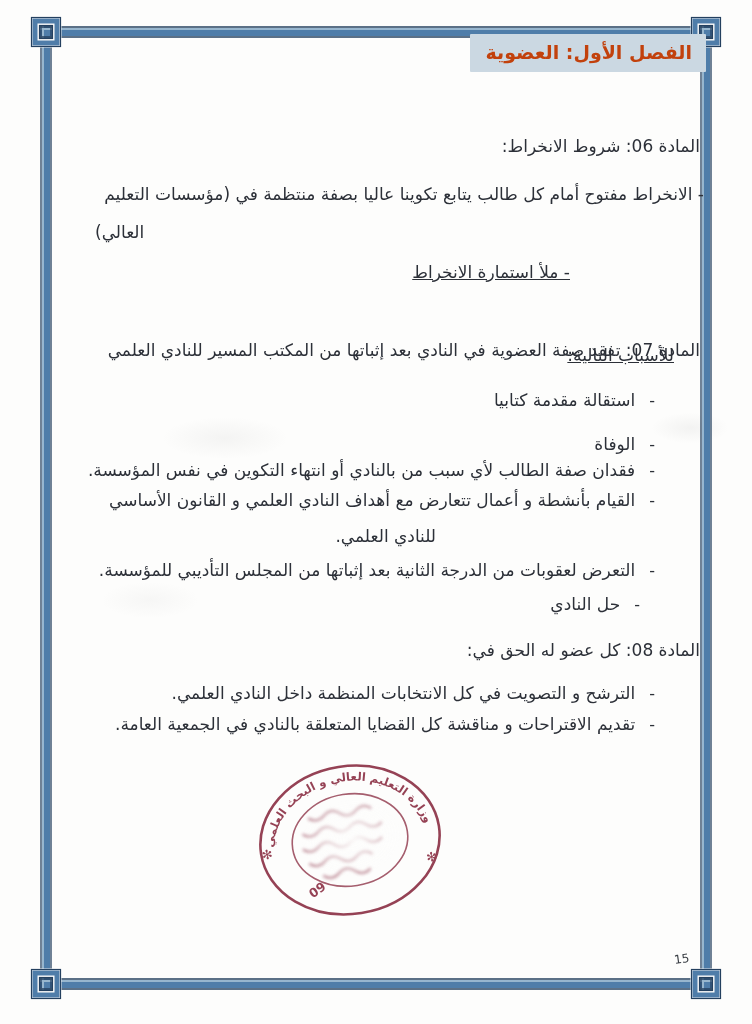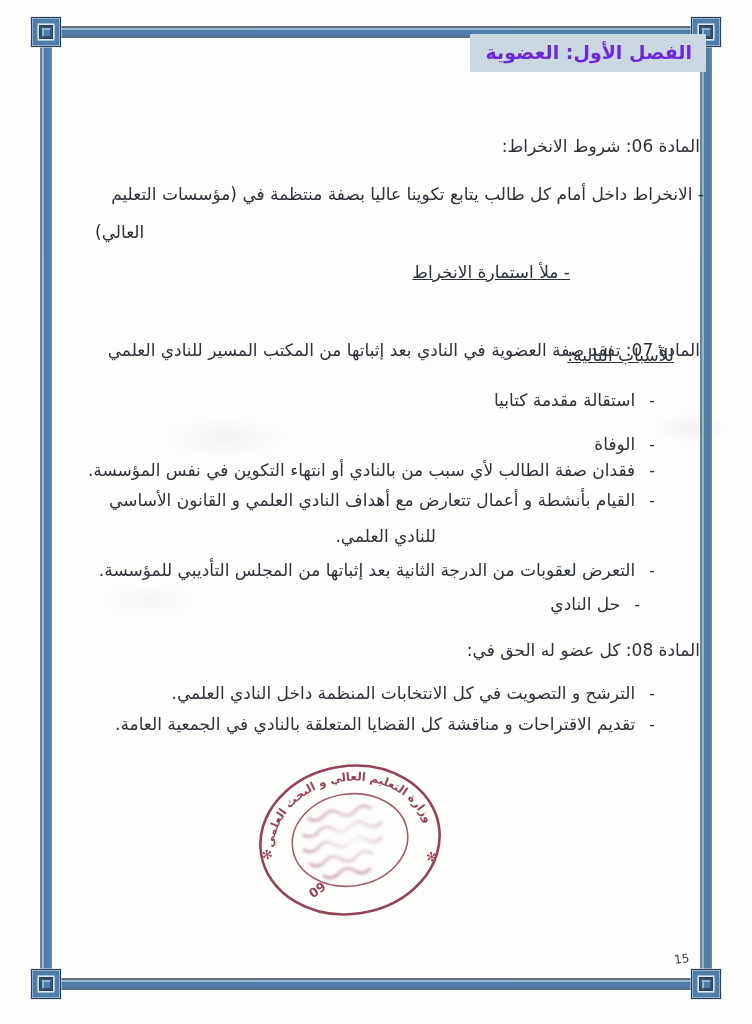--- a/index.html
+++ b/index.html
@@ -29,21 +29,21 @@
     text-align:right;
   }
   .chapter-title{
     position:absolute;
     top:34px;right:46px;
     background:#cbd8e2;
     padding:7px 14px 9px 16px;
     direction:rtl;
     font-size:19px;
     font-weight:bold;
-    color:#6d28d9;
+    color:#c2410c;
     white-space:nowrap;
     border-radius:1px;
   }
   .bullet-row{display:flex;flex-direction:row;align-items:baseline;direction:rtl;}
   .bullet-row .dash{margin-left:14px;font-size:16px;}
   .stamp-wrap{
     position:absolute;left:250px;top:754px;width:200px;height:172px;
     transform:rotate(-9deg);
     opacity:0.92;
   }
@@ -112,21 +112,21 @@
     </g>
   </svg>
 
   <div class="chapter-title">
     <span>الفصل الأول: العضوية</span>
   </div>
 
 
   <div class="txt" style="top:136px;right:52px;text-align:center;">المادة 06: شروط الانخراط:</div>
 
-  <div class="txt" style="top:184px;right:48px;">- الانخراط داخل أمام كل طالب يتابع تكوينا عاليا بصفة منتظمة في (مؤسسات التعليم</div>
+  <div class="txt" style="top:184px;right:48px;">- الانخراط مفتوح أمام كل طالب يتابع تكوينا عاليا بصفة منتظمة في (مؤسسات التعليم</div>
   <div class="txt" style="top:222px;left:95px;text-align:right;">العالي)</div>
 
   <div class="txt" style="top:262px;right:182px;text-decoration:underline;">- ملأ استمارة الانخراط</div>
 
   <div class="txt" style="top:308px;right:52px;margin-top:32px;">المادة 07: تفقد صفة العضوية في النادي بعد إثباتها من المكتب المسير للنادي العلمي</div>
   <div class="txt" style="top:345px;right:78px;text-decoration:underline;">للأسباب التالية:</div>
 
   <div class="txt bullet-row" style="top:390px;right:97px;">
     <span class="dash">-</span>
     <span>استقالة مقدمة كتابيا</span>

